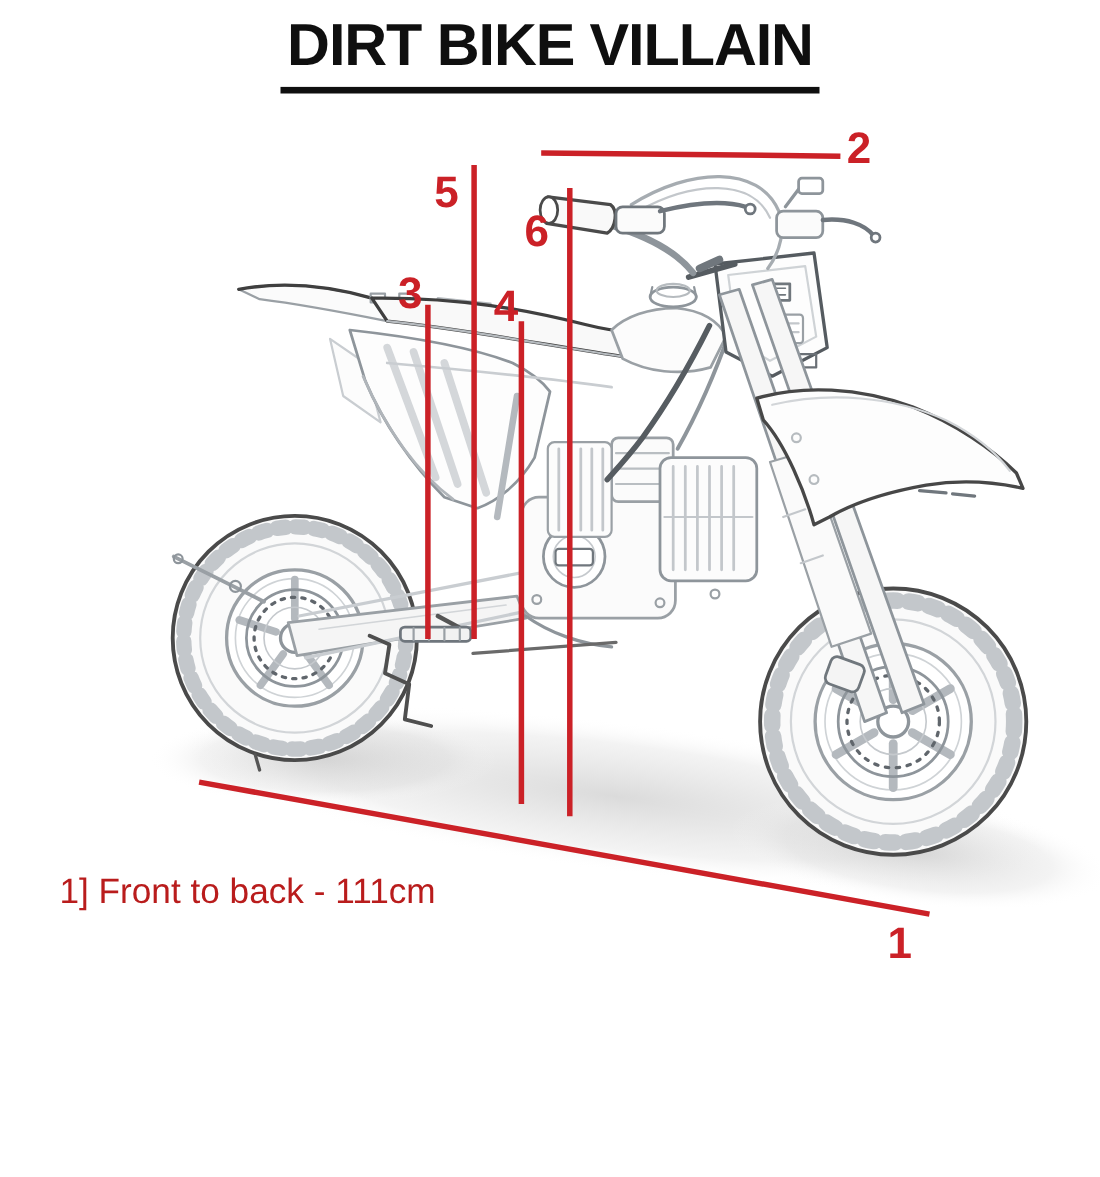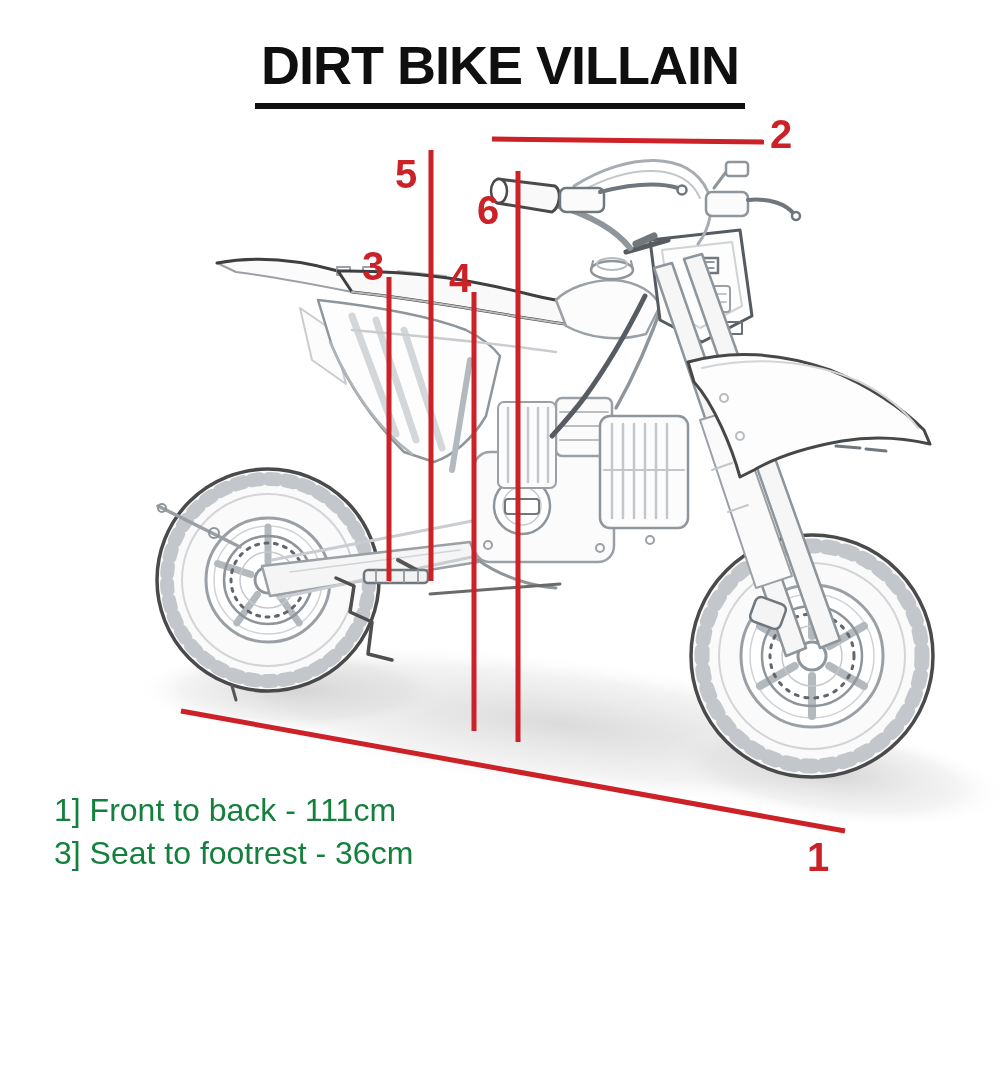--- a/index.html
+++ b/index.html
@@ -16,29 +16,28 @@
   }
   .title{
     display:inline-block;
     font-weight:bold;
     font-size:54px;
     letter-spacing:-1px;
     color:#0f0f0f;
     border-bottom:6px solid #0f0f0f;
     padding:0 6px 7px 6px;
     white-space:nowrap;
-    margin-top:24px;
   }
   .diagram{
     position:absolute;top:0;left:0;width:1000px;height:1070px;
   }
   .legend{
     position:absolute;left:54px;top:789px;
     font-size:32px;line-height:42.5px;
-    color:#15803d;
+    color:#b91c1c;
     letter-spacing:0;
   }
   .legend-line{white-space:nowrap;}
   .marker{
     font-family:"Liberation Sans",sans-serif;
     font-weight:bold;
     font-size:40px;
     fill:#cb2127;
   }
 </style>
@@ -225,16 +224,15 @@
       <text class="marker" x="781" y="148">2</text>
       <text class="marker" x="373" y="280">3</text>
       <text class="marker" x="460" y="292">4</text>
       <text class="marker" x="406" y="188">5</text>
       <text class="marker" x="488" y="224">6</text>
     </g>
   </svg>
 
   <div class="legend">
     <div class="legend-line">1] Front to back - 111cm</div>
-    <div class="legend-line">3] Seat to footrest - 36cm</div>
   </div>
 
 </div>
 
 </body></html>

